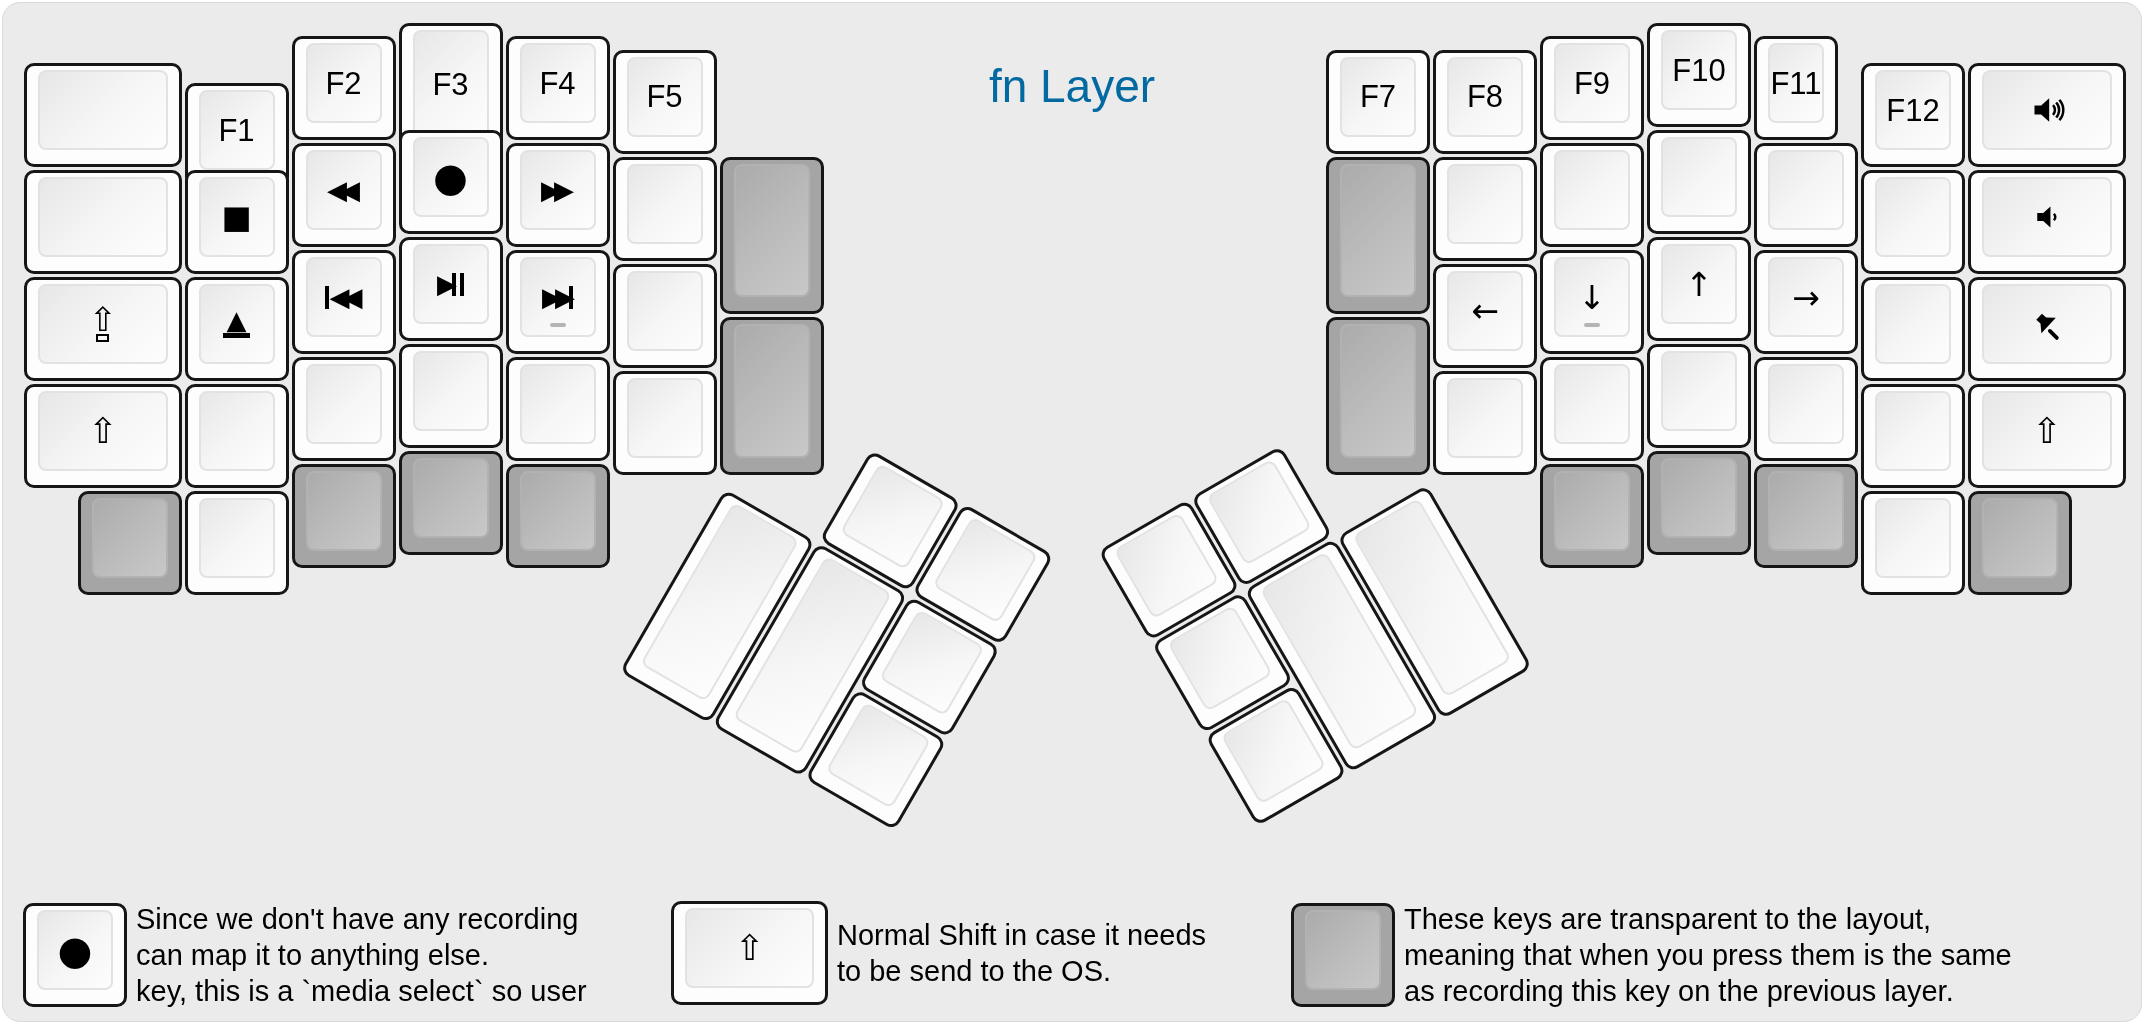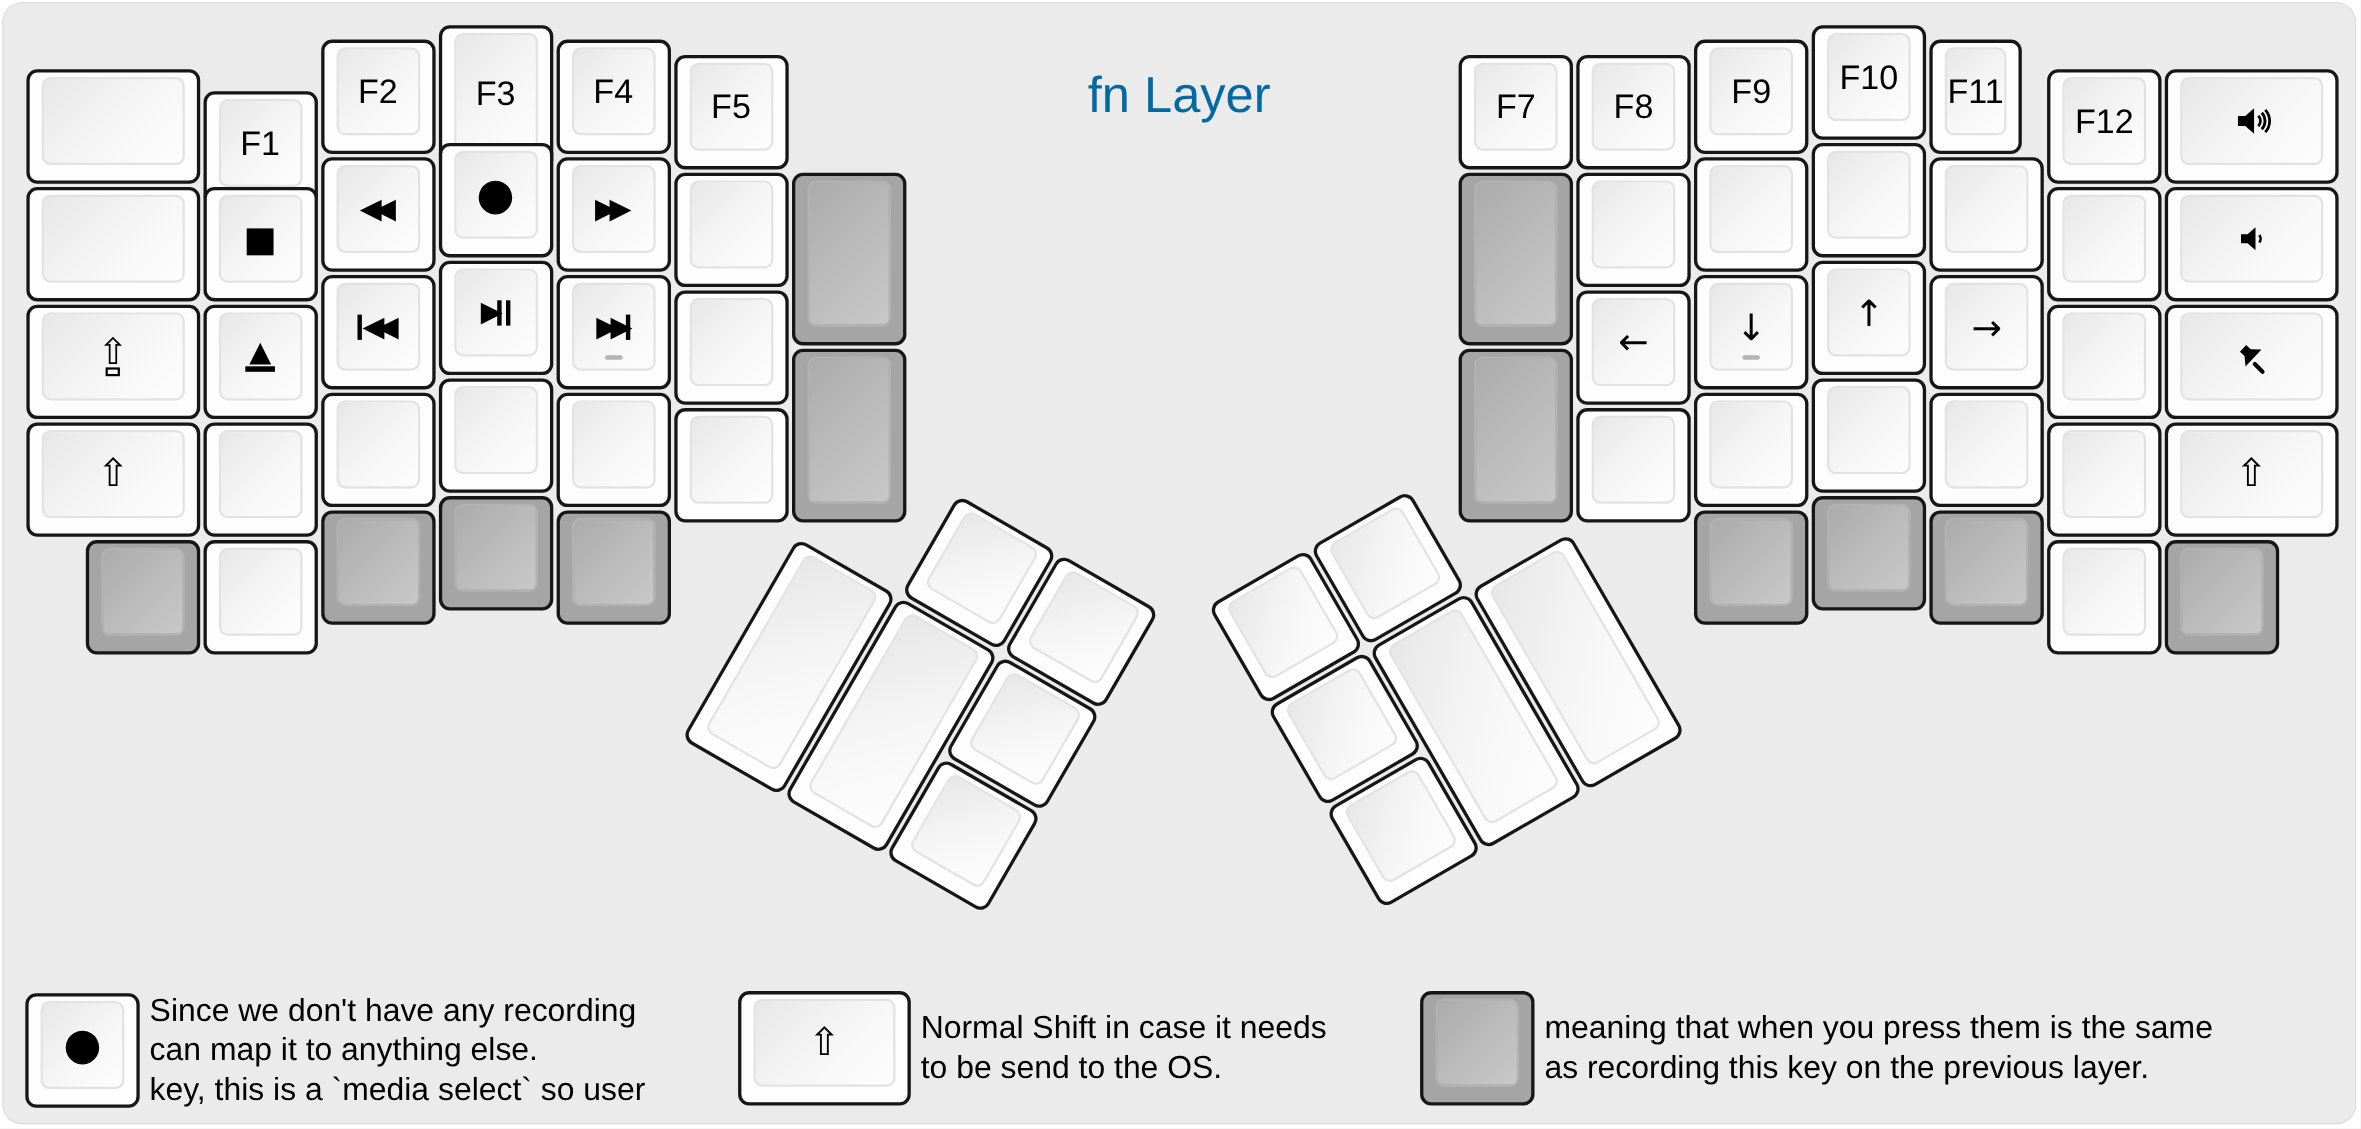--- a/index.html
+++ b/index.html
@@ -408,17 +408,18 @@
       <div>Normal Shift in case it needs</div>
       <div>to be send to the OS.</div>
     </div>
   </div>
 
   <div class="legend-item" style="left:1288px">
     <div class="key gray">
       <div class="keytop"></div>
     </div>
     <div class="legend-text">
+      <div>These keys are transparent to the layout,</div>
       <div>meaning that when you press them is the same</div>
       <div>as recording this key on the previous layer.</div>
     </div>
   </div>
 </div>
 
 </body></html>

